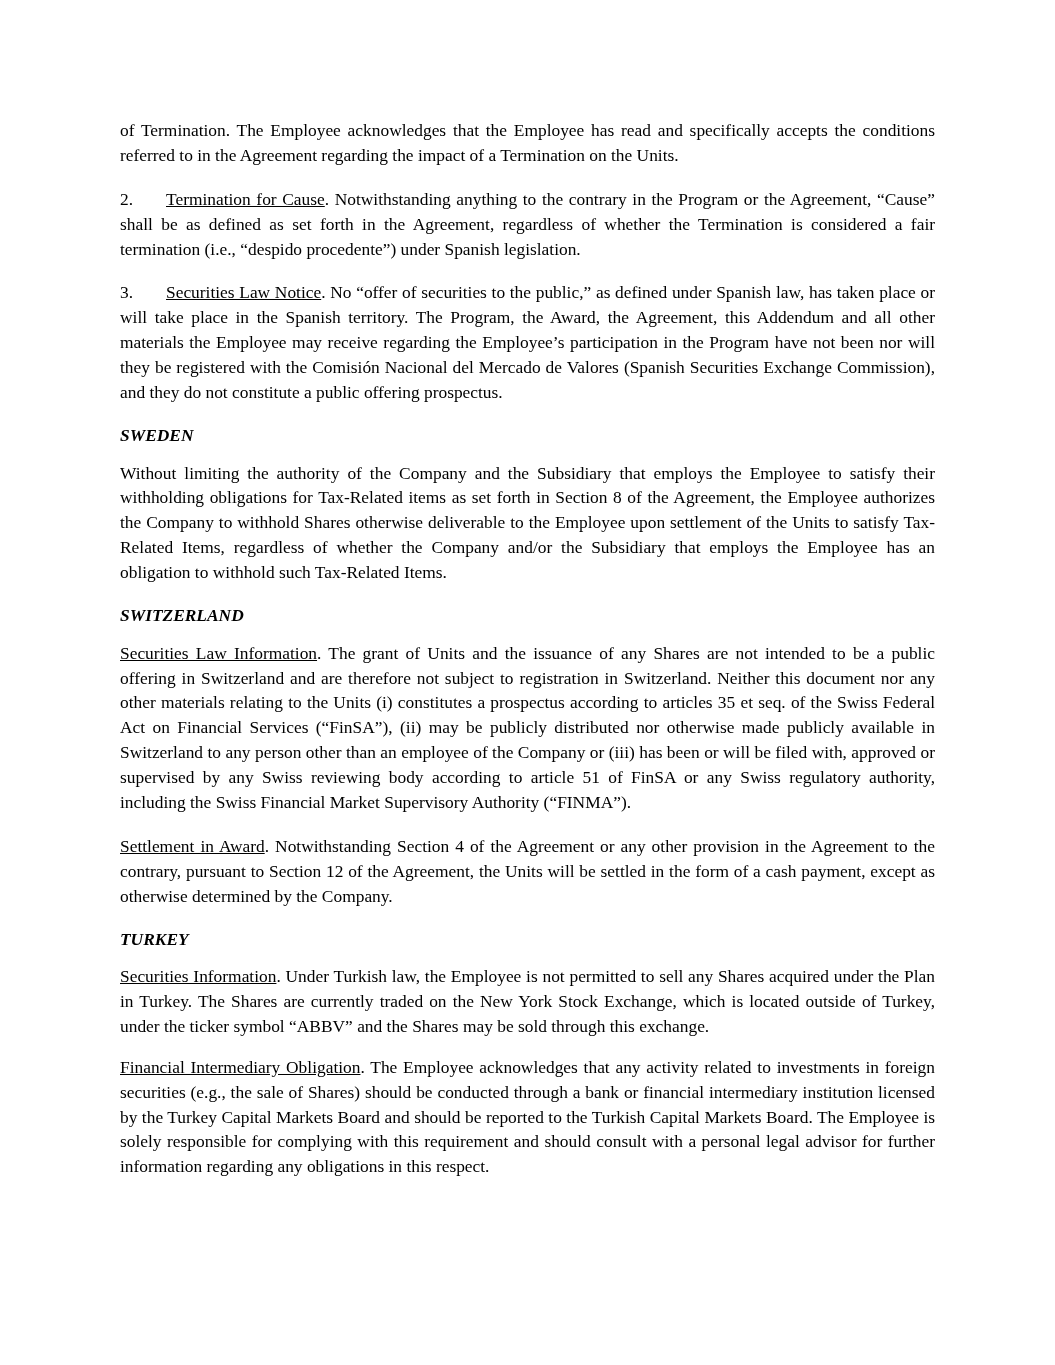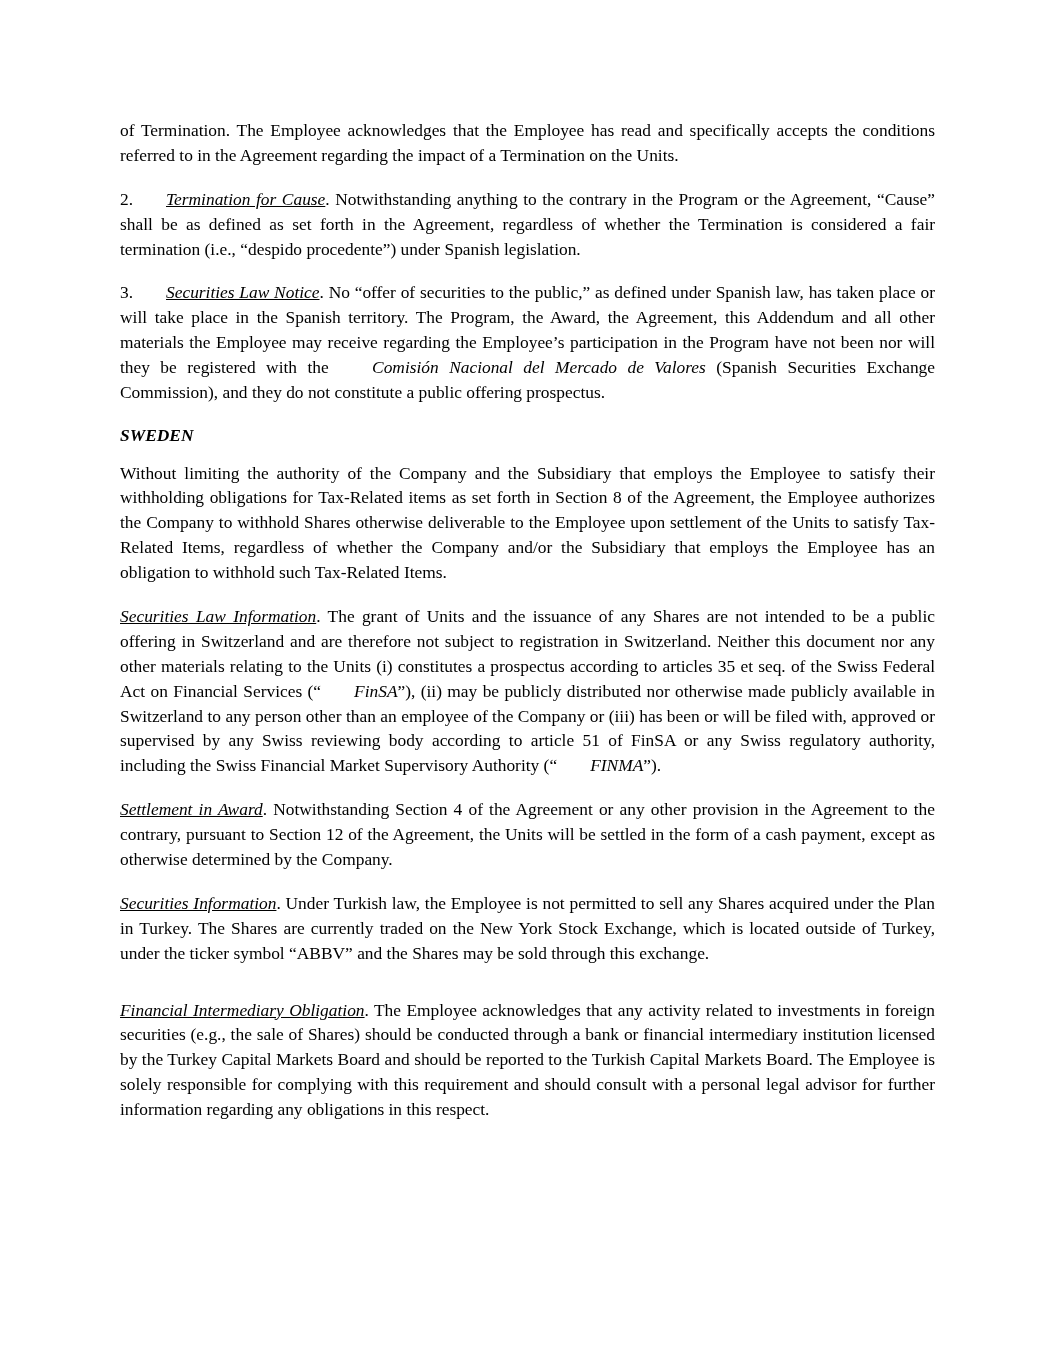--- a/index.html
+++ b/index.html
@@ -21,39 +21,36 @@
     position: relative;
   }
   .body-text {
     font-size: 17.4px;
     line-height: 1.43;
     text-align: justify;
     text-justify: inter-word;
     margin: 0 0 19px 0;
   }
   .tight {
-    margin-bottom: 32px;
+    margin-bottom: 16px;
   }
   .country-head {
     font-size: 17.4px;
     font-weight: bold;
     font-style: italic;
     margin: 8px 0 14px 0;
     line-height: 1.3;
   }
   .country-head.extra-top {
     margin-top: 34px;
   }
   .u {
     text-decoration: underline;
-    font-style: italic;
   }
   .i {
-    font-style: italic;
-    margin-left: 33px;
   }
   .num {
     display: inline-block;
     width: 46px;
   }
 </style>
 </head>
 <body>
 
 <div class="page">
@@ -62,24 +59,26 @@
 
   <p class="body-text"><span class="num">2.</span><span class="u">Termination for Cause</span><span>.  Notwithstanding anything to the contrary in the Program or the Agreement, “Cause” shall be as defined as set forth in the Agreement, regardless of whether the Termination is considered a fair termination (i.e., “despido procedente”) under Spanish legislation.</span></p>
 
   <p class="body-text"><span class="num">3.</span><span class="u">Securities Law Notice</span><span>.  No “offer of securities to the public,” as defined under Spanish law, has taken place or will take place in the Spanish territory. The Program, the Award, the Agreement, this Addendum and all other materials the Employee may receive regarding the Employee’s participation in the Program have not been nor will they be registered with the </span><span class="i">Comisión Nacional del Mercado de Valores</span><span> (Spanish Securities Exchange Commission), and they do not constitute a public offering prospectus.</span></p>
 
   <h2 class="country-head">SWEDEN</h2>
 
 
   <p class="body-text"><span>Without limiting the authority of the Company and the Subsidiary that employs the Employee to satisfy their withholding obligations for Tax-Related items as set forth in Section 8 of the Agreement, the Employee authorizes the Company to withhold Shares otherwise deliverable to the Employee upon settlement of the Units to satisfy Tax-Related Items, regardless of whether the Company and/or the Subsidiary that employs the Employee has an obligation to withhold such Tax-Related Items.</span></p>
 
+  <h2 class="country-head">SWITZERLAND</h2>
 
   <p class="body-text"><span class="u">Securities Law Information</span><span>. The grant of Units and the issuance of any Shares are not intended to be a public offering in Switzerland and are therefore not subject to registration in Switzerland. Neither this document nor any other materials relating to the Units (i) constitutes a prospectus according to articles 35 et seq. of the Swiss Federal Act on Financial Services (“</span><span class="i">FinSA</span><span>”), (ii) may be publicly distributed nor otherwise made publicly available in Switzerland to any person other than an employee of the Company or (iii) has been or will be filed with, approved or supervised by any Swiss reviewing body according to article 51 of FinSA or any Swiss regulatory authority, including the Swiss Financial Market Supervisory Authority (“</span><span class="i">FINMA</span><span>”).</span></p>
 
 
   <p class="body-text"><span class="u">Settlement in Award</span><span>.  Notwithstanding Section 4 of the Agreement or any other provision in the Agreement to the contrary, pursuant to Section 12 of the Agreement, the Units will be settled in the form of a cash payment, except as otherwise determined by the Company.</span></p>
 
+  <h2 class="country-head">TURKEY</h2>
 
   <p class="body-text tight"><span class="u">Securities Information</span><span>.  Under Turkish law, the Employee is not permitted to sell any Shares acquired under the Plan in Turkey.  The Shares are currently traded on the New York Stock Exchange, which is located outside of Turkey, under the ticker symbol “ABBV” and the Shares may be sold through this exchange.</span></p>
 
   <p class="body-text"><span class="u">Financial Intermediary Obligation</span><span>.  The Employee acknowledges that any activity related to investments in foreign securities (e.g., the sale of Shares) should be conducted through a bank or financial intermediary institution licensed by the Turkey Capital Markets Board and should be reported to the Turkish Capital Markets Board.  The Employee is solely responsible for complying with this requirement and should consult with a personal legal advisor for further information regarding any obligations in this respect.</span></p>
 
 </div>
 
 </body></html>

